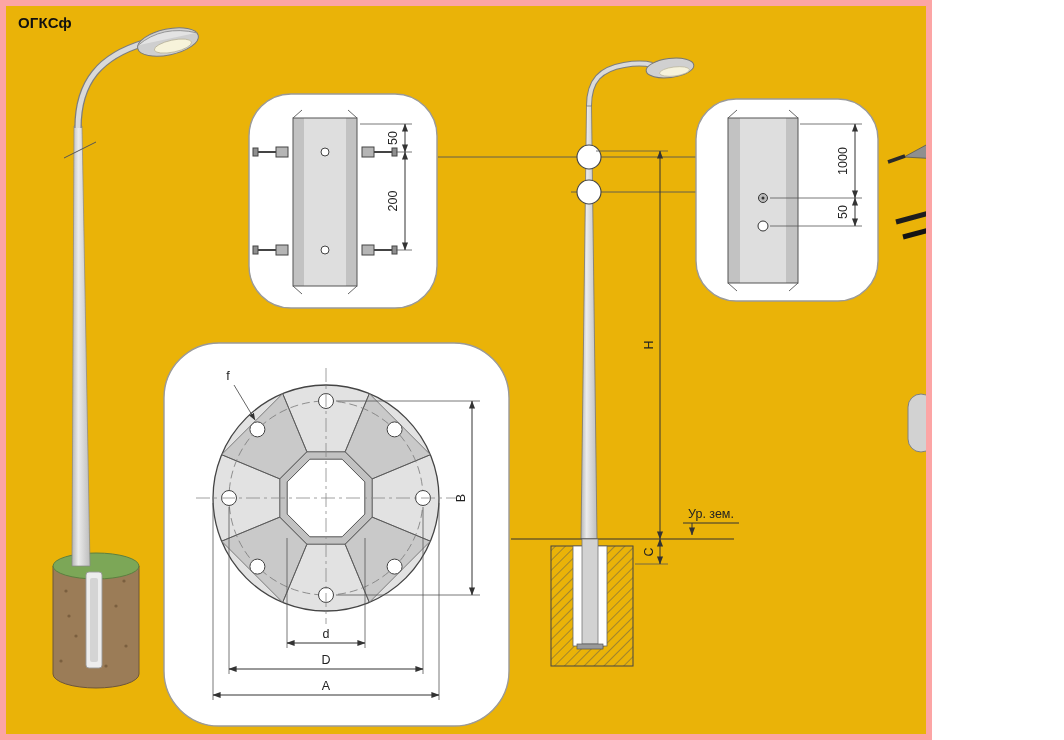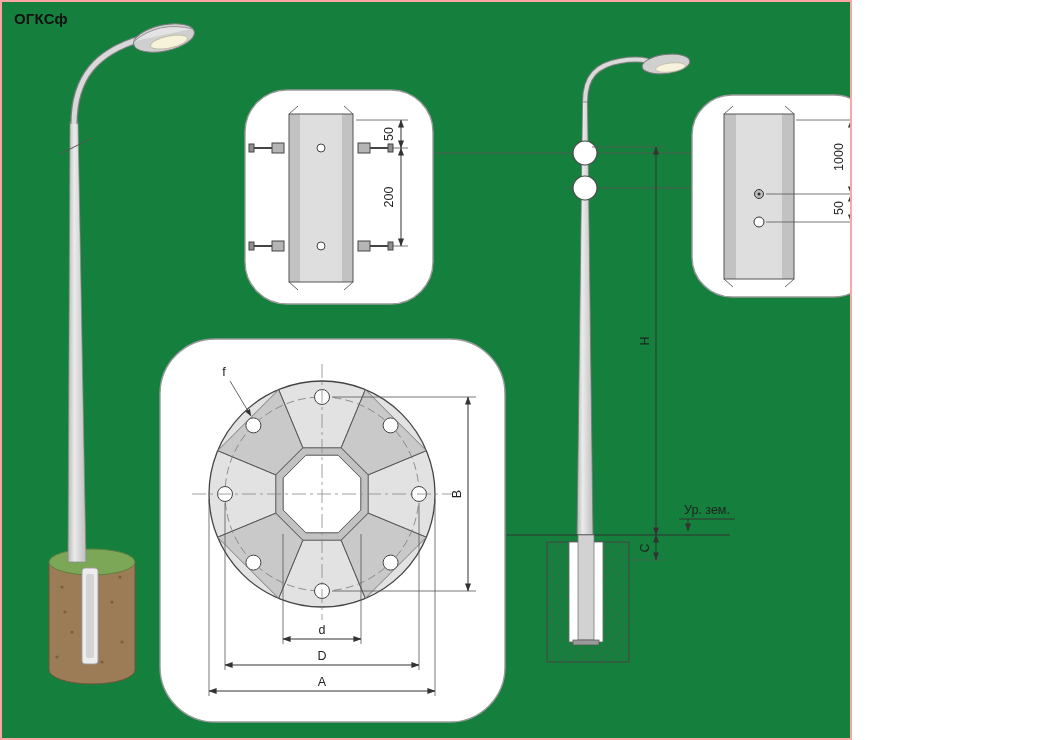--- a/index.html
+++ b/index.html
@@ -1,18 +1,18 @@
 <!DOCTYPE html>
 <html><head>
 <meta charset="utf-8">
 <style>
   html,body { margin:0; padding:0; background:#fff; }
   .frame {
-    position:relative; width:852px; height:740px; background:#15803d;
-    border:2px solid #fca5a5; box-sizing:border-box; overflow:hidden;
+    position:relative; width:932px; height:740px; background:#eab308;
+    border:6px solid #fca5a5; box-sizing:border-box; overflow:hidden;
     font-family:"Liberation Sans", sans-serif;
   }
   .title {
     position:absolute; left:12px; top:8px; font-size:15px; font-weight:600;
     color:#111; letter-spacing:.2px;
   }
   svg text {
     font-family:"Liberation Sans", sans-serif;
     fill:#222;
   }

